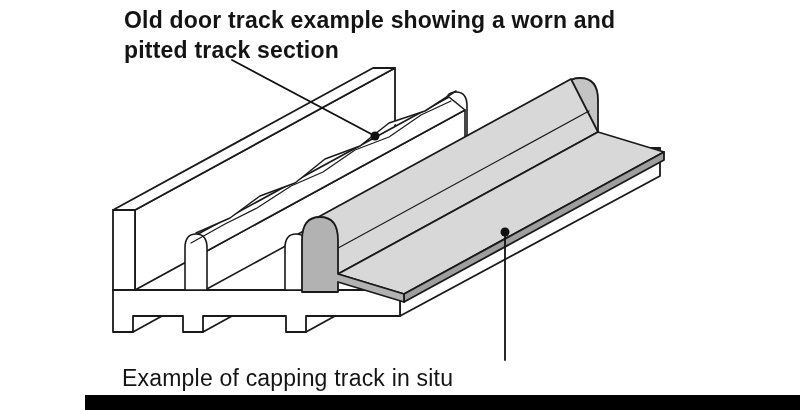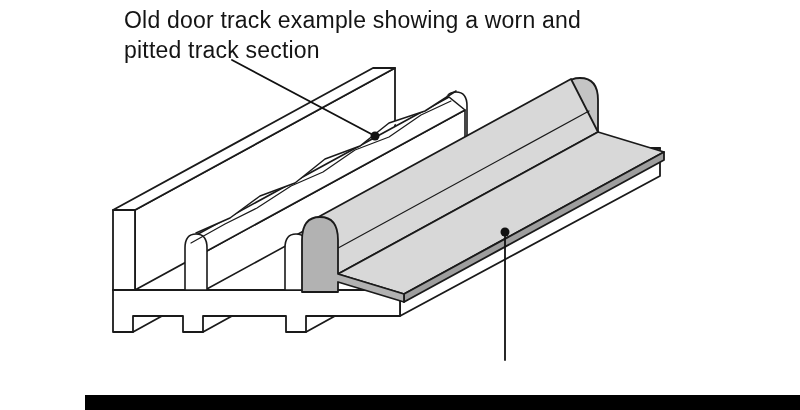--- a/index.html
+++ b/index.html
@@ -5,21 +5,21 @@
   html,body{margin:0;padding:0;background:#fff;}
   .stage{
     position:relative;width:800px;height:410px;background:#ffffff;
     font-family:"Liberation Sans",sans-serif;overflow:hidden;
   }
   .diagram-svg{position:absolute;left:0;top:0;}
   .caption{
     position:absolute;color:#141414;font-size:23px;line-height:1.32;
     white-space:pre-line;letter-spacing:0.2px;
   }
-  .caption-top{left:124px;top:5px;width:600px;}
+  .caption-top{left:124px;top:5px;width:600px;font-weight:bold;}
   .caption-bottom{left:122px;top:363px;width:500px;}
   .footer-bar{position:absolute;left:85px;top:395px;width:715px;height:15px;background:#000000;}
 </style>
 </head>
 <body>
 
 <div class="stage">
 
   <svg class="diagram-svg" width="800" height="410" viewBox="0 0 800 410" fill="none" stroke-linejoin="round" stroke-linecap="round">
 
@@ -67,15 +67,16 @@
       <line x1="232" y1="60" x2="375" y2="136"></line>
       <circle cx="375" cy="136" r="4.5" stroke="none"></circle>
       <line x1="505" y1="232" x2="505" y2="360"></line>
       <circle cx="505" cy="232" r="4.5" stroke="none"></circle>
     </g>
   </svg>
 
   <div class="caption caption-top">Old door track example showing a worn and
 pitted track section</div>
 
+  <div class="caption caption-bottom">Example of capping track in situ</div>
 
   <div class="footer-bar"></div>
 </div>
 
 </body></html>

